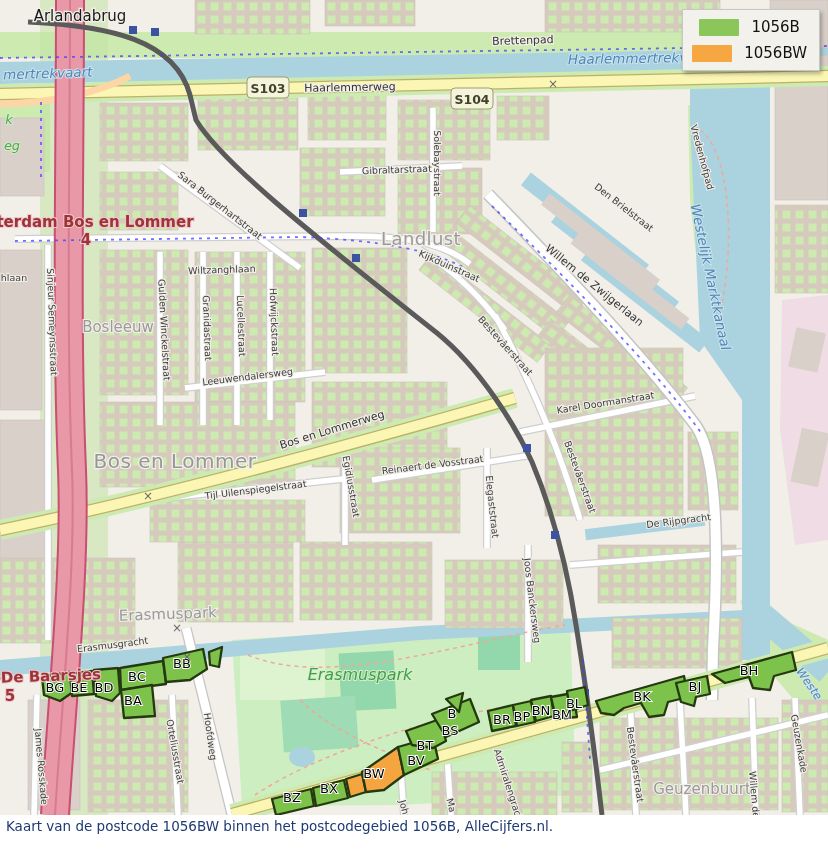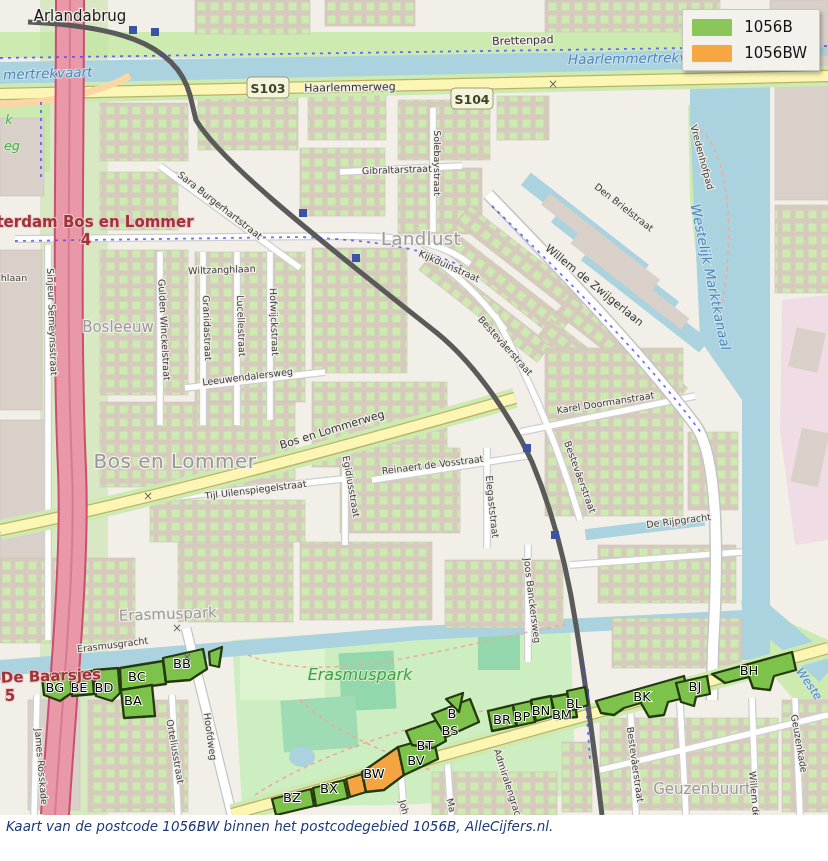--- a/index.html
+++ b/index.html
@@ -22,28 +22,28 @@
   .lbl-park-sm{font-size:13px;font-style:italic;fill:#55a45c;paint-order:stroke;stroke:#d6efc4;stroke-width:1.6px;}
   .lbl-area{font-size:13px;fill:#000;paint-order:stroke;stroke:#ffffff;stroke-width:1.8px;}
   .lbl-cross{font-size:12px;fill:#666;}
   .lbl-shield{font-size:12.5px;font-weight:bold;fill:#41412c;}
   .shield-box{fill:#f4f4da;stroke:#9d9d78;stroke-width:1;}
 
   .area-b{fill:#7cc24b;stroke:#24390f;stroke-width:2.3;stroke-linejoin:round;}
   .area-bw{fill:#f4a53f;stroke:#24390f;stroke-width:2.3;stroke-linejoin:round;}
 
   
-  .legend{position:absolute;top:9px;right:8px;background:#f2f1ec;border:1px solid #c6c6c6;box-shadow:2px 3px 4px rgba(0,0,0,.28);padding:8px 12px 8px 9px;display:flex;flex-direction:column;gap:8px;z-index:5;}
+  .legend{position:absolute;top:9px;right:8px;background:#f2f1ec;border:1px solid #c6c6c6;box-shadow:2px 3px 4px rgba(0,0,0,.28);padding:8px 12px 8px 9px;display:flex;flex-direction:column;gap:8px;z-index:5;align-items:center;}
   .legend-row{display:flex;align-items:center;gap:12px;}
   .legend-swatch{width:40px;height:17px;border-radius:1px;flex:0 0 auto;}
   .legend-label{font-size:15px;color:#121212;white-space:nowrap;}
 
   
   .caption{position:absolute;top:815px;left:0;width:828px;height:46px;background:#fff;color:#1e3a74;box-sizing:border-box;padding:3px 6px 0 6px;font-size:13.5px;line-height:1.3;}
-  .caption div{white-space:nowrap;font-style:italic;}
+  .caption div{white-space:nowrap;}
 </style>
 </head>
 <body>
 
 <div class="page">
   <div class="map">
     <svg id="map-svg" width="828" height="815" viewBox="0 0 828 815">
       <defs>
         <pattern id="blk" width="13" height="13" patternUnits="userSpaceOnUse">
           <rect width="13" height="13" fill="#d6cabd"></rect>

